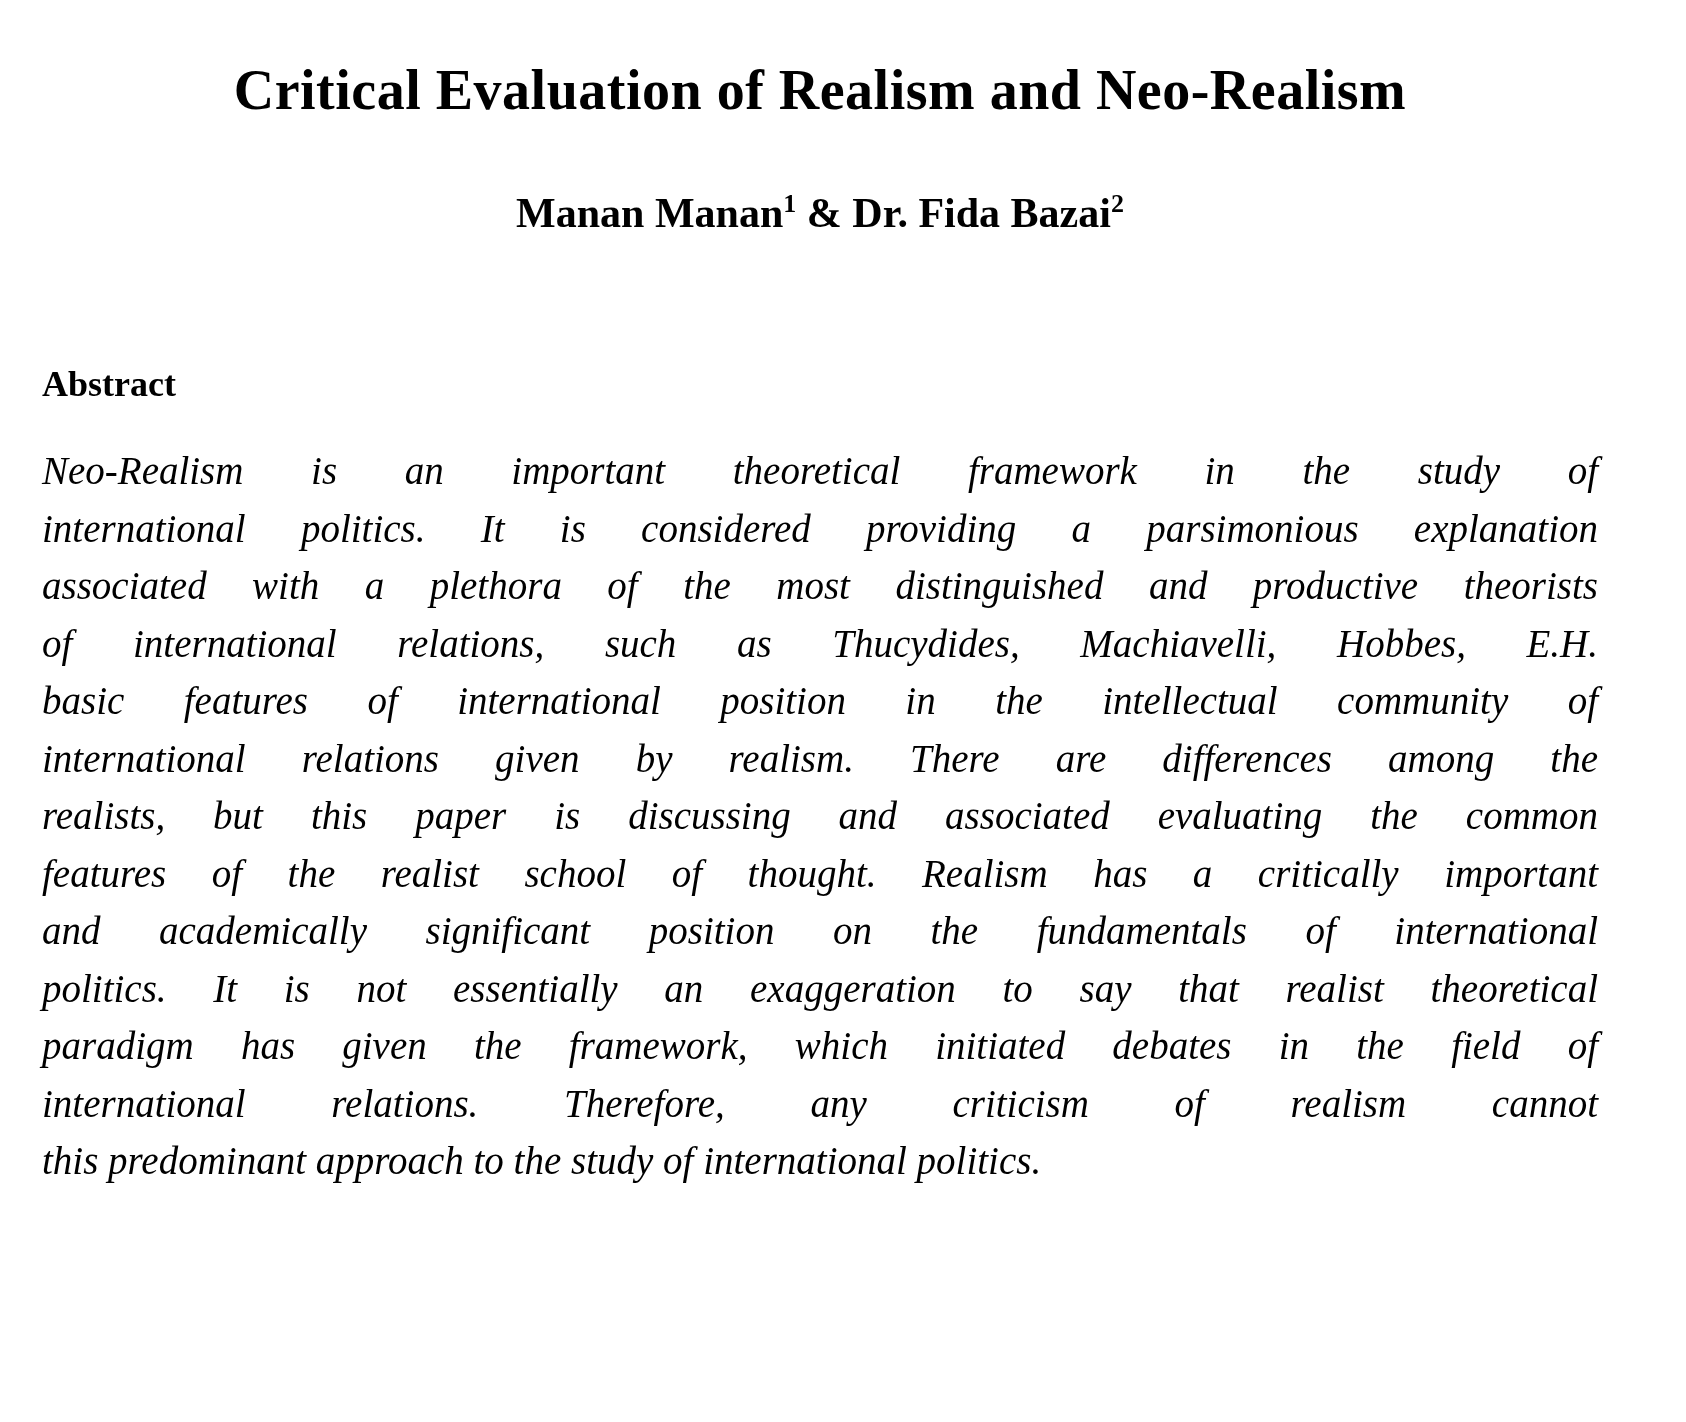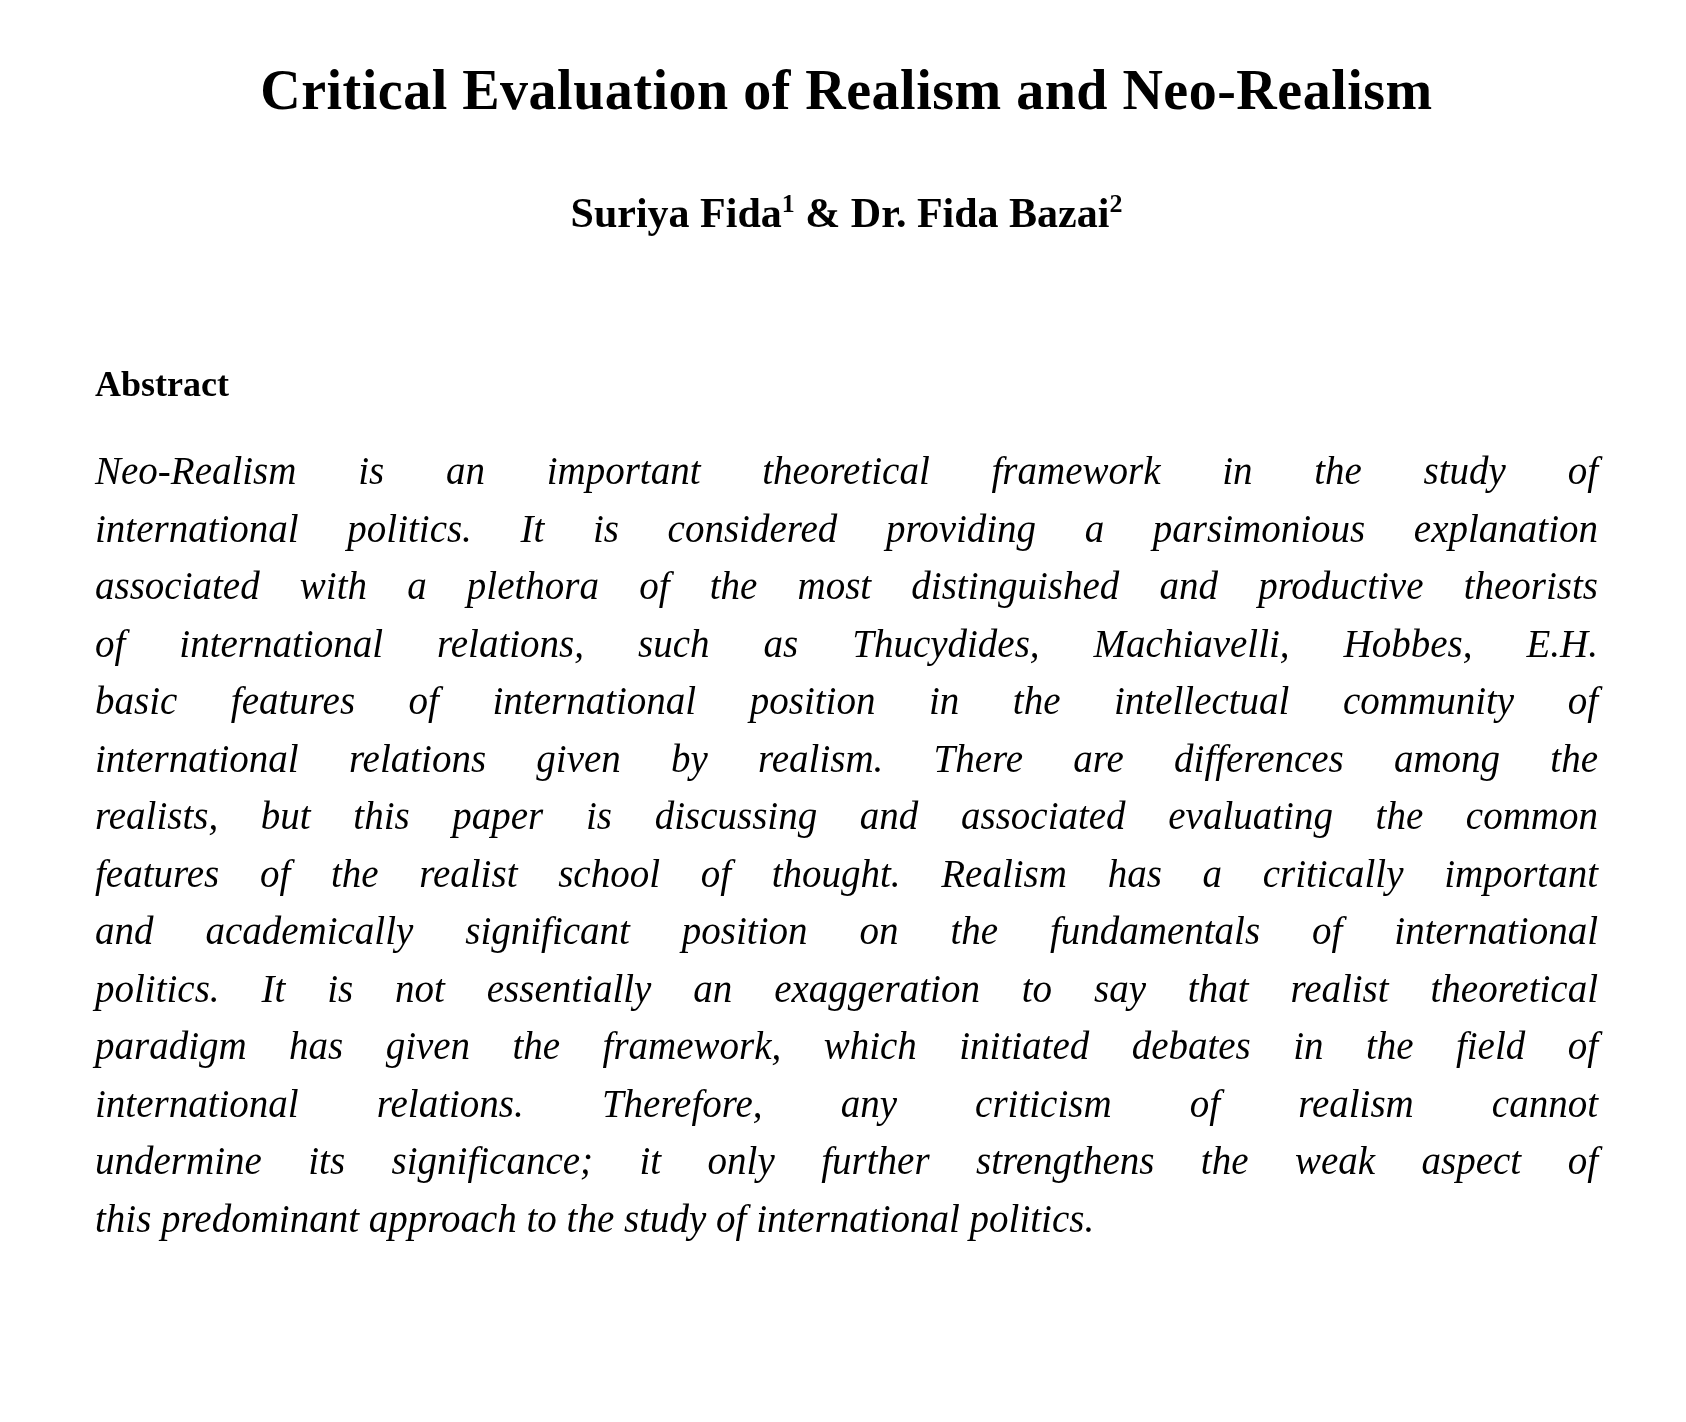--- a/index.html
+++ b/index.html
@@ -5,21 +5,21 @@
   html, body {
     margin: 0;
     padding: 0;
     background: #ffffff;
   }
   .page {
     position: relative;
     box-sizing: border-box;
     width: 1686px;
     height: 1422px;
-    padding: 58px 88px 0 95px;
+    padding: 58px 88px 0 42px;
     background: #ffffff;
     color: #000000;
     font-family: "Liberation Serif", serif;
     overflow: hidden;
   }
   .title {
     margin: 0;
     font-size: 56px;
     line-height: 64px;
     font-weight: bold;
@@ -60,34 +60,33 @@
     text-align-last: left;
   }
 </style>
 </head>
 <body>
 
 <div class="page">
 
   <h1 class="title">Critical Evaluation of Realism and Neo-Realism</h1>
 
-  <div class="authors"><span>Suriya Fida</span><sup>1</sup><span> &amp; </span><span>Dr. Fida Bazai</span><sup>2</sup></div>
+  <div class="authors"><span>Manan Manan</span><sup>1</sup><span> &amp; </span><span>Dr. Fida Bazai</span><sup>2</sup></div>
 
   <h2 class="abstract-heading">Abstract</h2>
 
   <div class="abstract">
     <div class="jline">Neo-Realism is an important theoretical framework in the study of</div>
     <div class="jline">international politics. It is considered providing a parsimonious explanation</div>
     <div class="jline">associated with a plethora of the most distinguished and productive theorists</div>
     <div class="jline">of international relations, such as Thucydides, Machiavelli, Hobbes, E.H.</div>
     <div class="jline">basic features of international position in the intellectual community of</div>
     <div class="jline">international relations given by realism. There are differences among the</div>
     <div class="jline">realists, but this paper is discussing and associated evaluating the common</div>
     <div class="jline">features of the realist school of thought. Realism has a critically important</div>
     <div class="jline">and academically significant position on the fundamentals of international</div>
     <div class="jline">politics. It is not essentially an exaggeration to say that realist theoretical</div>
     <div class="jline">paradigm has given the framework, which initiated debates in the field of</div>
     <div class="jline">international relations. Therefore, any criticism of realism cannot</div>
-    <div class="jline">undermine its significance; it only further strengthens the weak aspect of</div>
     <div class="jline jline--last">this predominant approach to the study of international politics.</div>
   </div>
 
 </div>
 
 </body></html>

